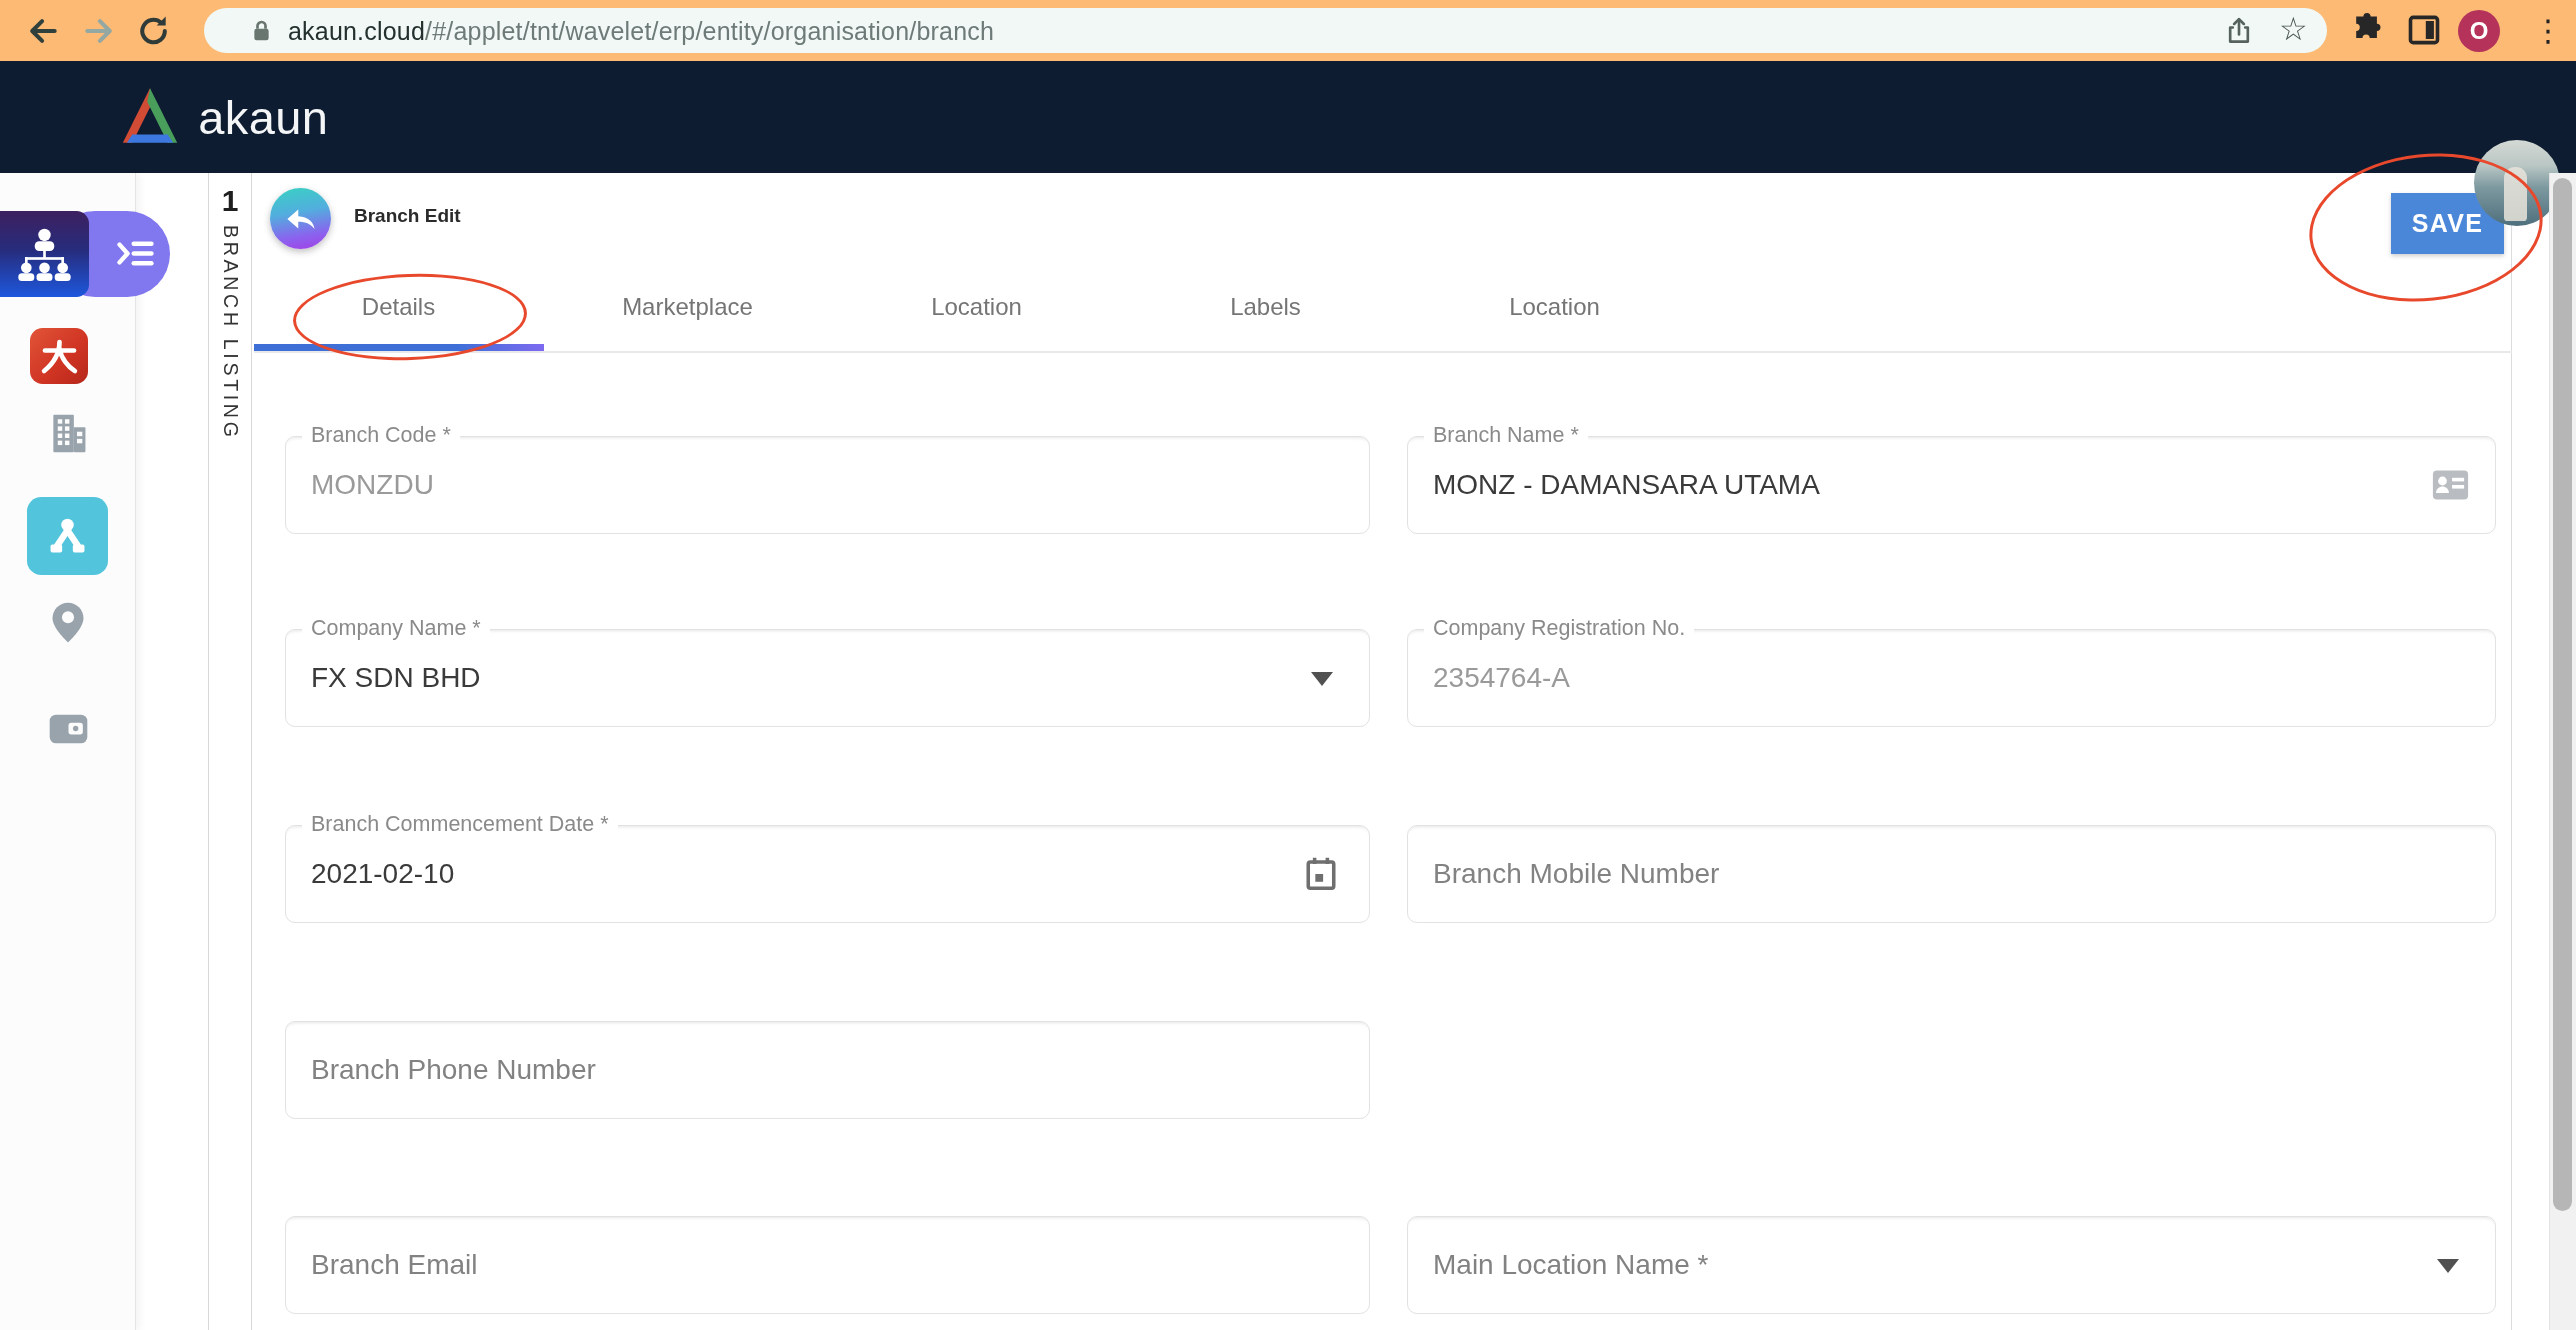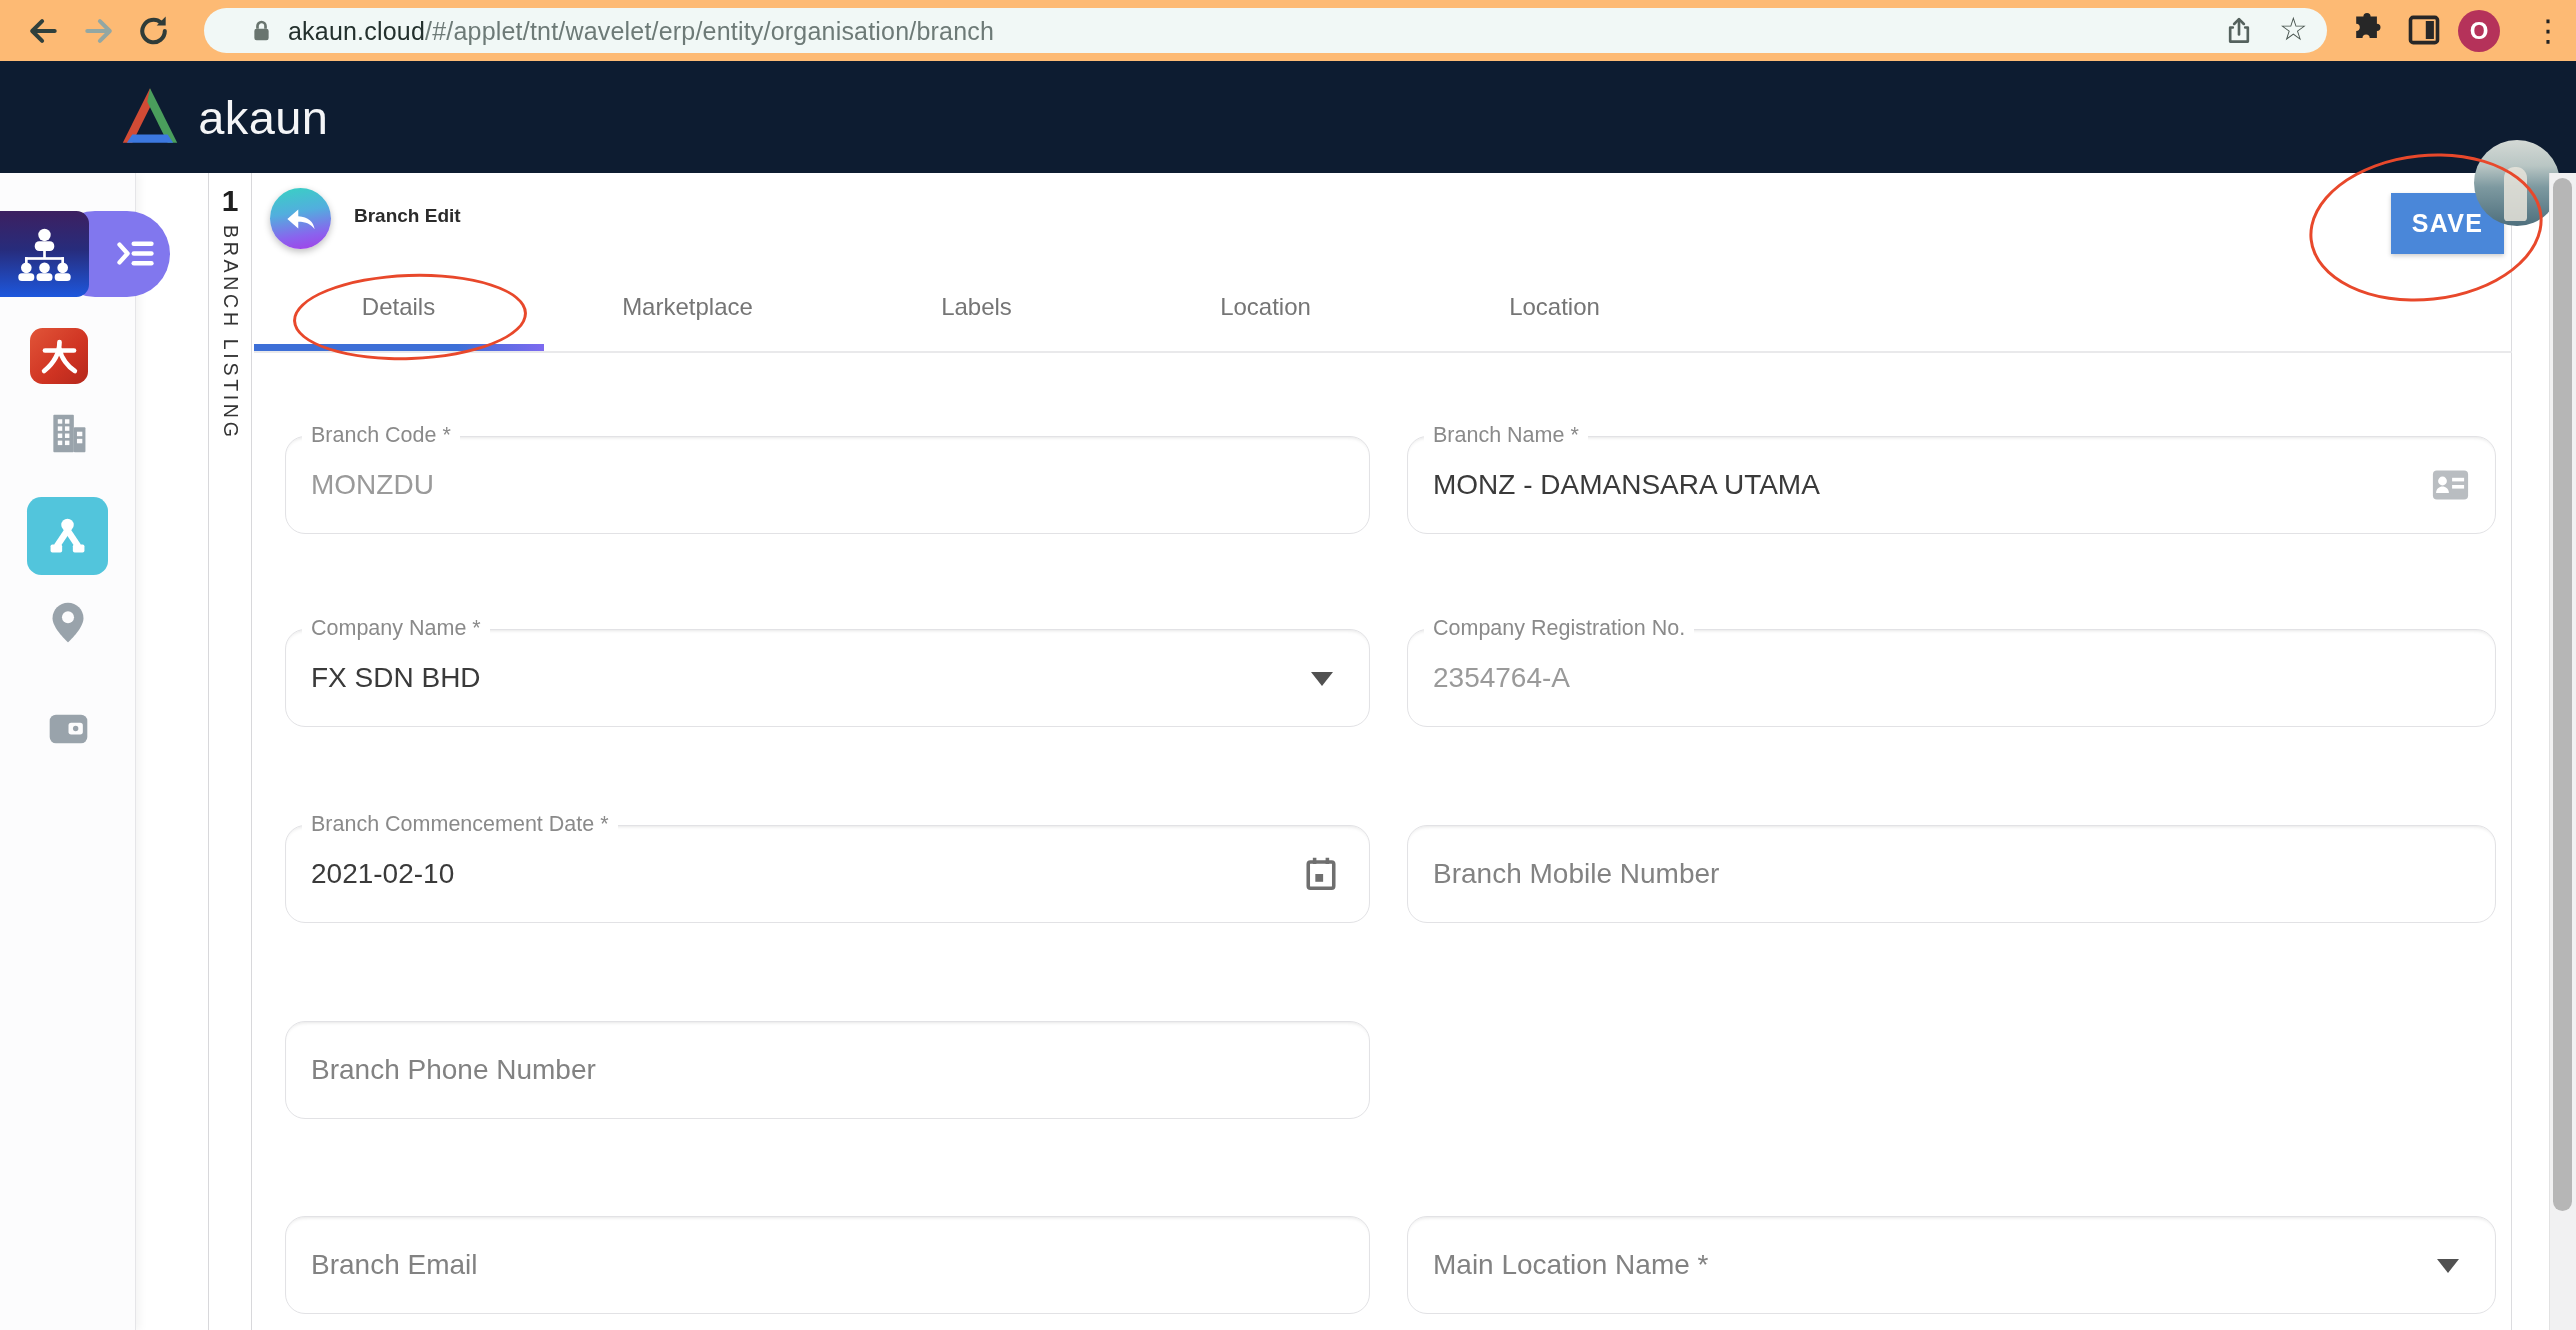--- a/index.html
+++ b/index.html
@@ -64,21 +64,21 @@
   .save-btn { position:absolute; left:2137px; top:19.7px; width:113px; height:61px; border-radius:0;
     background:#4a87d9; color:#fff; font-size:25px; font-weight:bold; letter-spacing:1.3px;
     display:flex; align-items:center; justify-content:center; box-shadow:0 1.8px 4.5px rgba(0,0,0,0.2); }
   .tabs { position:absolute; left:0; top:96px; width:2258px; height:82px; display:flex; }
   .tab { width:289px; height:75px; display:flex; align-items:center; justify-content:center;
     font-size:24px; color:#757575; }
   .tab-underline { position:absolute; left:0; top:171px; width:290px; height:7.2px;
     background:linear-gradient(90deg,#3d6fd7 0%,#3d6fd7 70%,#7d6af0 100%); }
   .tabs-border { position:absolute; left:0; top:178px; width:2258px; height:1.8px; background:#e9e9eb; }
   
-  .field { position:absolute; height:98px; background:#fff; border:1.8px solid #e2e2e5; border-radius:20px;
+  .field { position:absolute; height:98px; background:#fff; border:1.8px solid #e2e2e5; border-radius:10px;
     box-shadow:inset 0 3.6px 3.6px -2.7px rgba(0,0,0,0.10); }
   .col-l { left:31px;  width:1085px; }
   .col-r { left:1153px; width:1089px; }
   .row-1 { top:263px; } .row-2 { top:456px; } .row-3 { top:652px; } .row-4 { top:848px; } .row-5 { top:1043px; }
   .f-label { position:absolute; left:16px; top:-14.3px; background:#fff; padding:0 9px;
     font-size:21.5px; color:#8a8a8a; white-space:nowrap; }
   .f-value { position:absolute; left:25px; top:50%; transform:translateY(-50%); font-size:28px; white-space:nowrap; }
   .v-dark { color:#3a3a3a; } .v-muted { color:#9a9a9a; } .v-ph { color:#828282; }
   .caret { position:absolute; right:36px; top:50%; margin-top:-6.3px; width:0; height:0;
     border-left:11.6px solid transparent; border-right:11.6px solid transparent; border-top:14.3px solid #515151; }
@@ -258,22 +258,22 @@
     <svg width="34" height="30" viewBox="0 0 24 22">
         <path d="M10 9 V4 l-8 7 8 7 v-5 c5.5 0 9.5 1.8 12 5.5 C21 13 17.5 9.5 10 9 z" fill="#ffffff"></path>
       </svg>
   </div>
   <div class="page-title">Branch Edit</div>
   <div class="save-btn">SAVE</div>
 
   <div class="tabs">
     <div class="tab">Details</div>
     <div class="tab">Marketplace</div>
+    <div class="tab">Location</div>
     <div class="tab">Labels</div>
-    <div class="tab">Location</div>
     <div class="tab">Location</div>
   </div>
   <div class="tab-underline"></div>
   <div class="tabs-border"></div>
 
   <div class="field col-l row-1">
     <span class="f-label">Branch Code *</span>
     <span class="f-value v-muted">MONZDU</span>
   </div>
   <div class="field col-r row-1">

